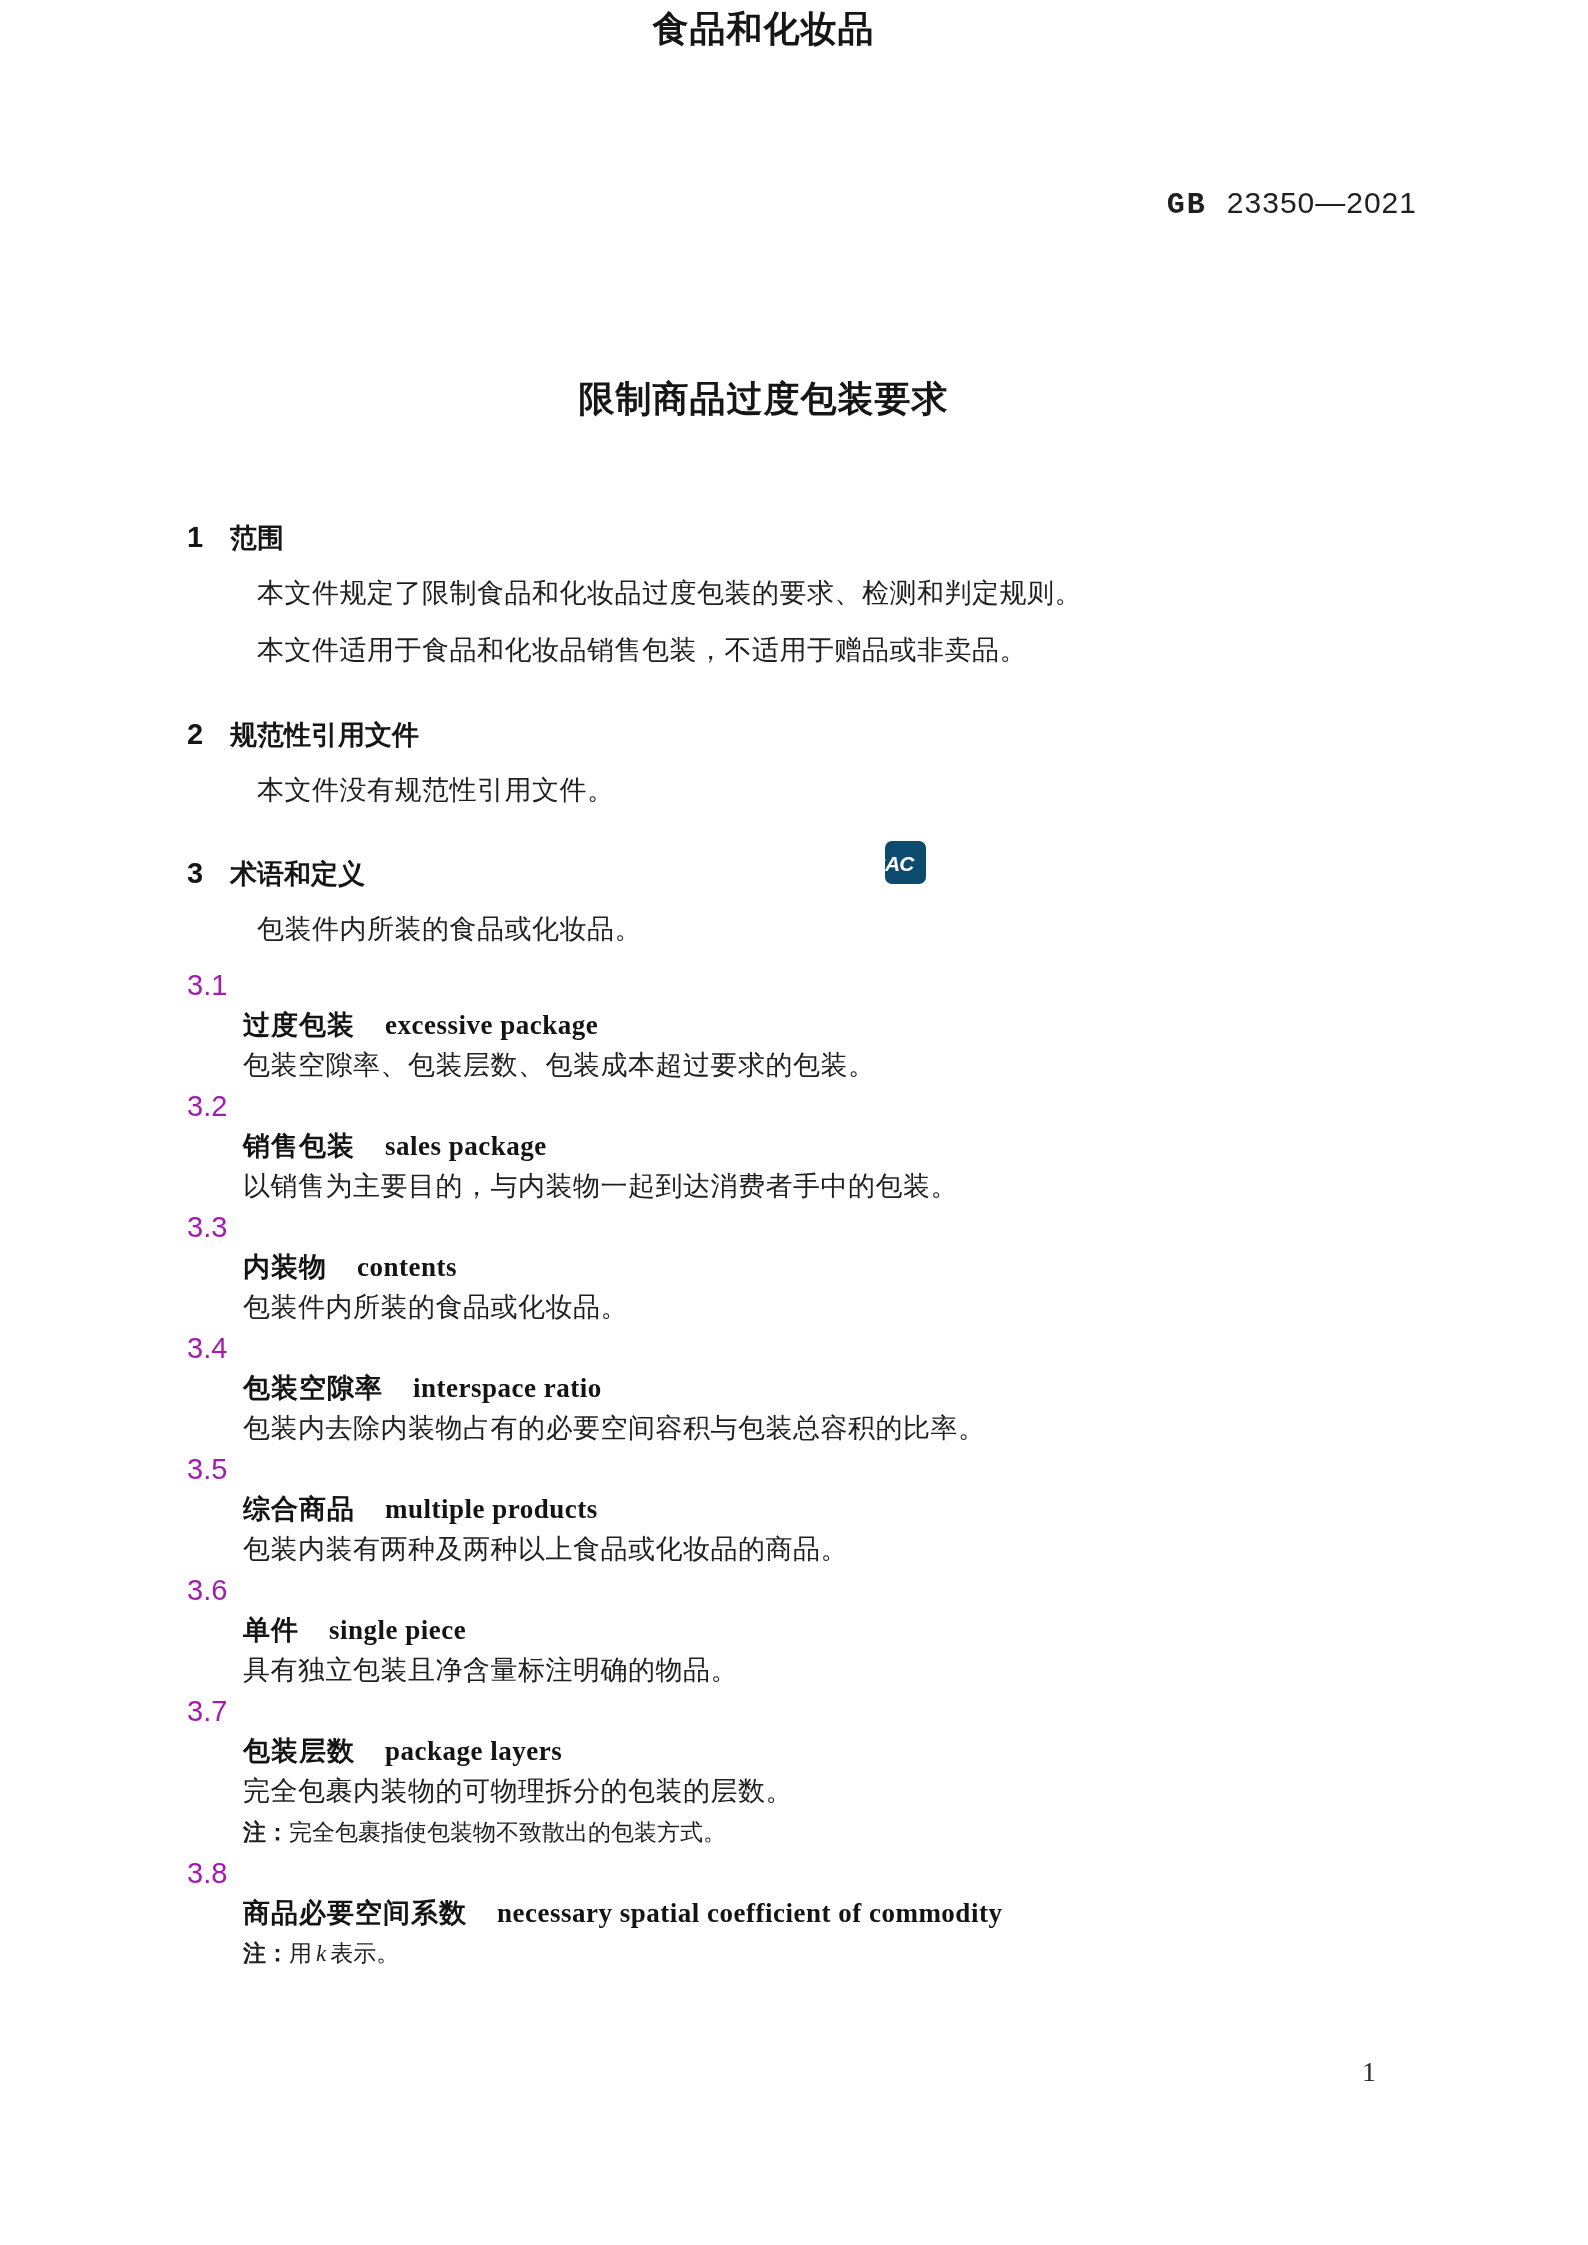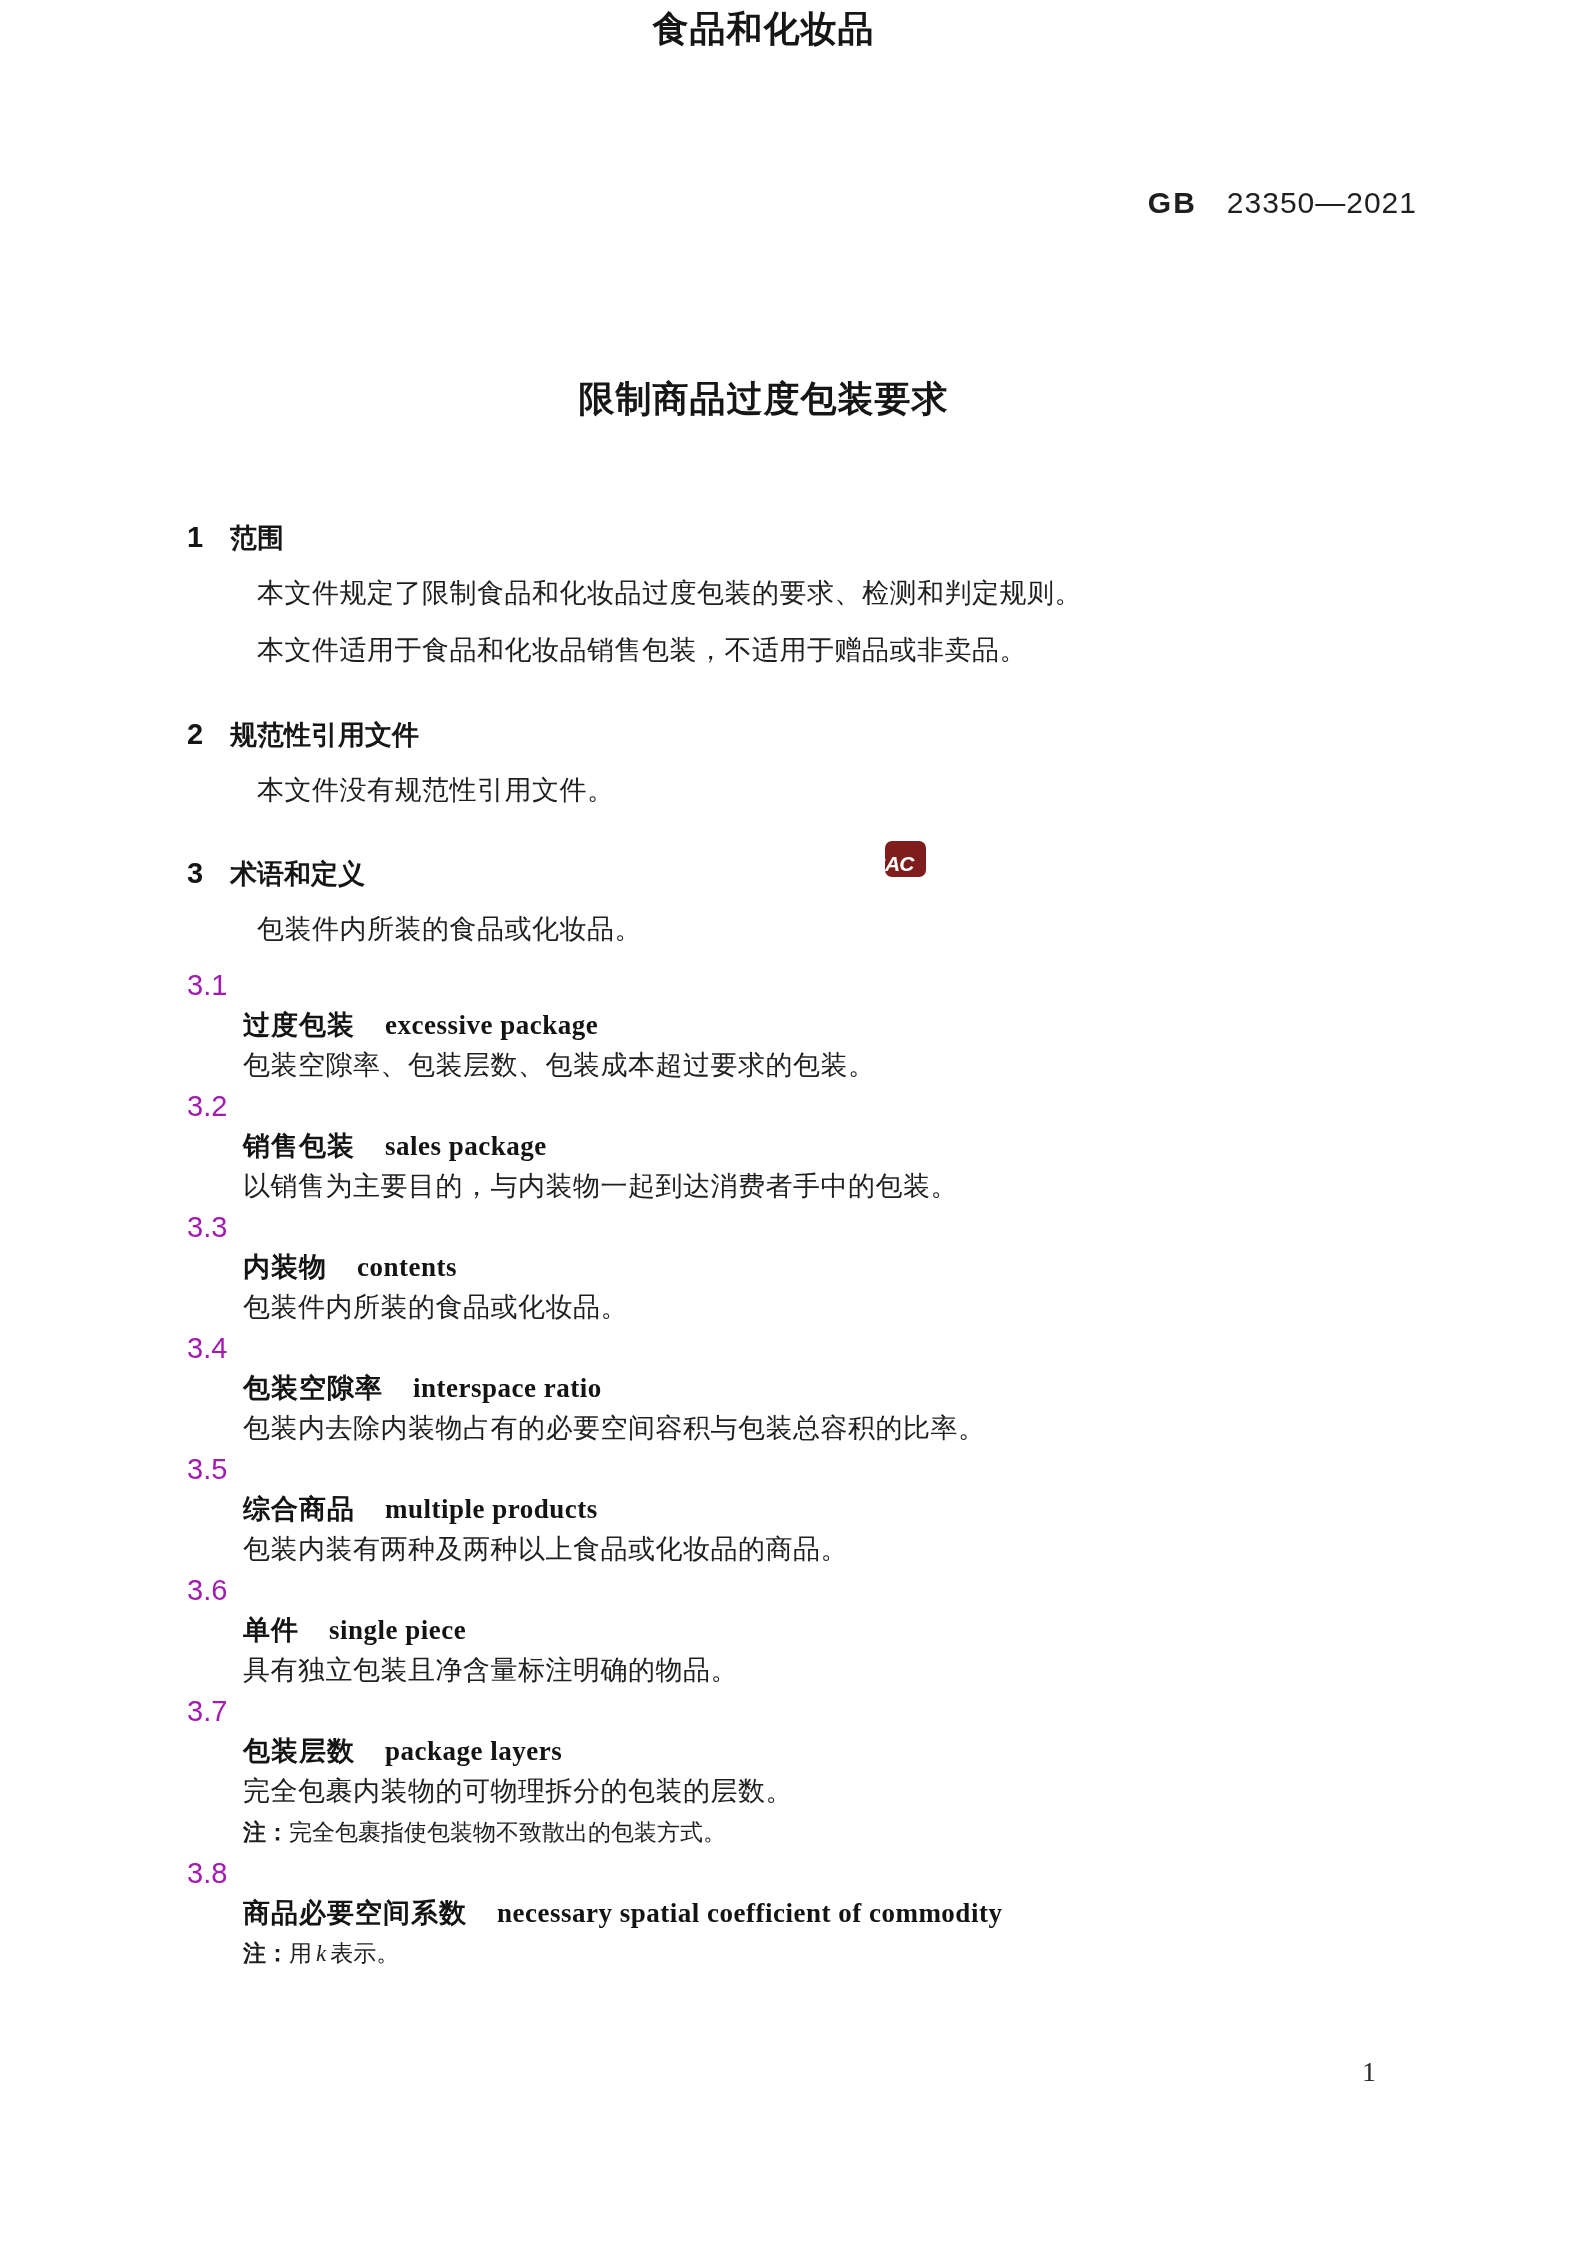--- a/index.html
+++ b/index.html
@@ -17,24 +17,24 @@
   
   .std-code {
     position: absolute;
     top: 186px;
     right: 171px;
     white-space: nowrap;
     font-size: 30px;
     line-height: 34px;
   }
   .std-code .gb {
-    font-family: Liberation Sans, sans-serif;
+    font-family: Liberation Mono, monospace;
     font-weight: bold;
     letter-spacing: 2px;
-    margin-right: 30px;
+    margin-right: 20px;
   }
   .std-code .num {
     font-family: "Liberation Sans", sans-serif;
     font-weight: normal;
     letter-spacing: 1px;
   }
 
   
   .content {
     position: absolute;
@@ -135,22 +135,22 @@
     font-style: italic;
     padding: 0 4px;
   }
 
   
   .watermark {
     position: absolute;
     left: 885px;
     top: 841px;
     width: 41px;
-    height: 36px;
-    background: #7f1d1d;
+    height: 43px;
+    background: #0c4a6e;
     border-radius: 7px;
   }
   .watermark .wm-text {
     position: absolute;
     left: -13px;
     top: 11px;
     font-family: "Liberation Sans", sans-serif;
     font-weight: bold;
     font-style: italic;
     font-size: 21px;

